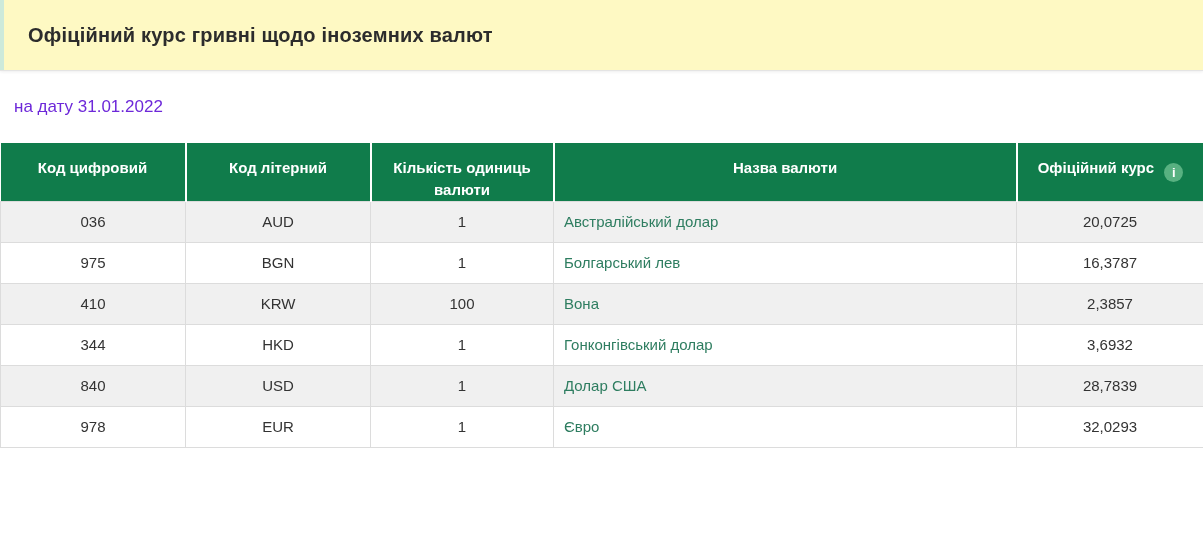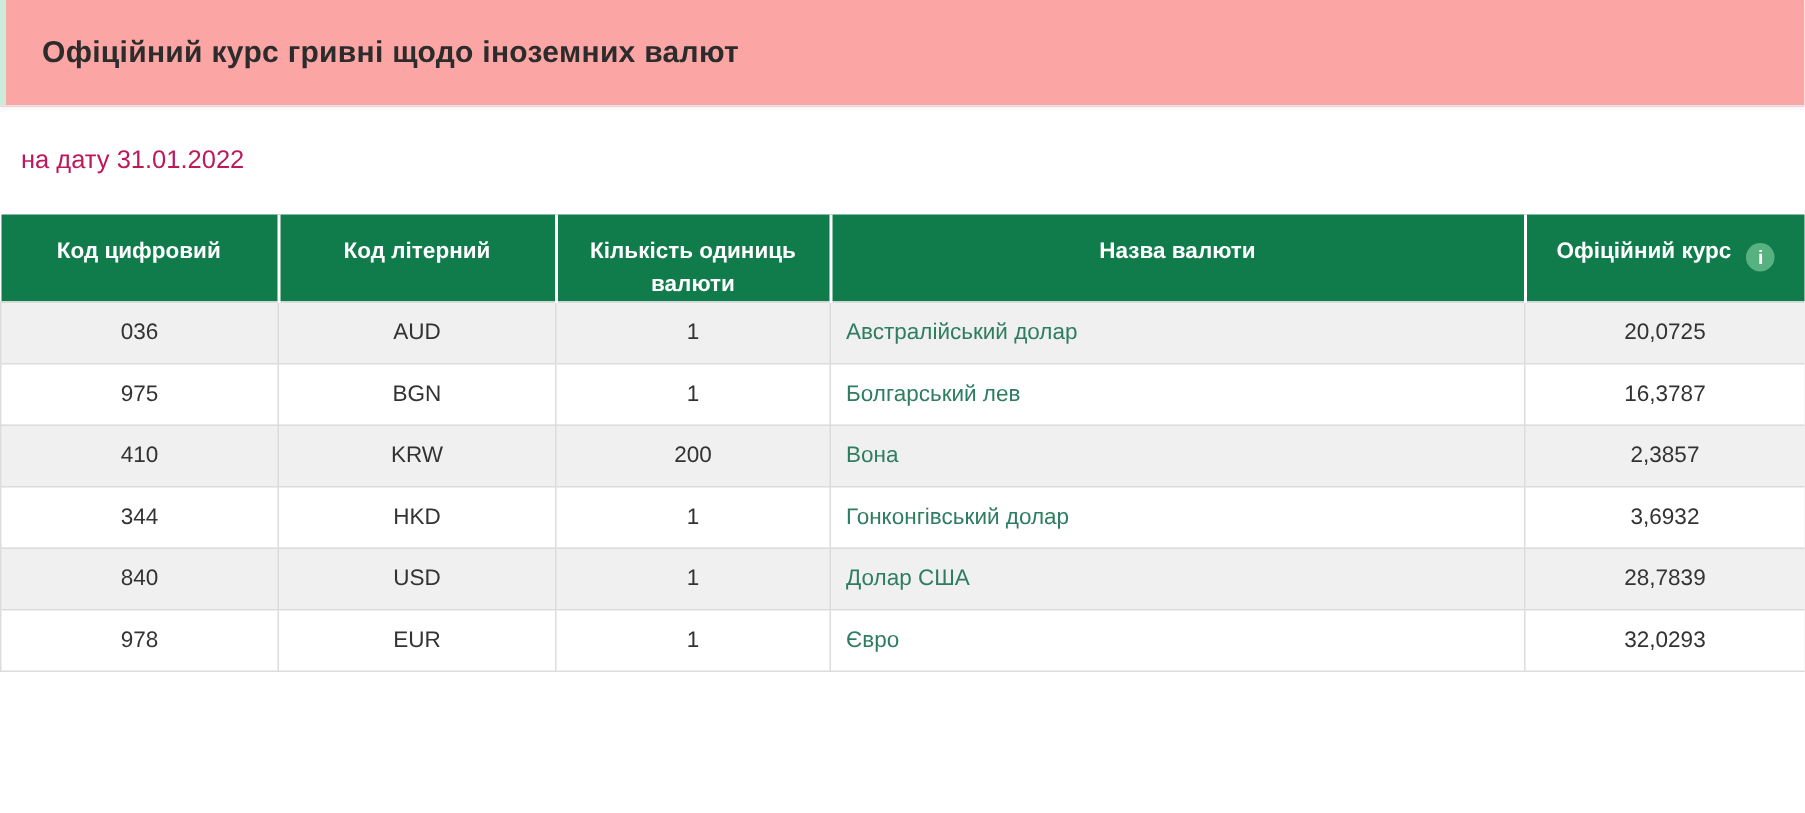--- a/index.html
+++ b/index.html
@@ -9,35 +9,35 @@
     --row-alt-bg:#f0f0f0;
     --accent-strip:#cdeada;
     --border:#dcdcdc;
   }
   html,body{margin:0;padding:0;background:#fff;}
   body{
     width:1203px;height:542px;overflow:hidden;
     font-family:"Liberation Sans", sans-serif;color:#333;
   }
   .titlebar{
-    position:relative;height:70px;background:#fca5a5;
+    position:relative;height:70px;background:#fef9c3;
     border-bottom:1px solid #e4e4e4;
     box-shadow:0 1px 3px rgba(0,0,0,.07);
     display:flex;align-items:center;
   }
   .accent{
     position:absolute;left:0;top:0;bottom:0;width:4px;
     background:var(--accent-strip);
   }
   .page-title{
     font-size:20px;font-weight:700;margin:0 0 0 28px;color:#2c2c2c;
     letter-spacing:.2px;
   }
   .dateline{
-    font-size:17px;color:#be185d;margin:26px 0 0 14px;
+    font-size:17px;color:#6d28d9;margin:26px 0 0 14px;
   }
   table{
     border-collapse:collapse;table-layout:fixed;
     width:1203px;margin-top:26px;
   }
   th{
     background:var(--header-bg);color:#fff;
     font-size:15px;font-weight:700;text-align:center;
     vertical-align:top;height:56px;box-sizing:border-box;
     padding:14px 10px 0;line-height:1.45;
@@ -101,21 +101,21 @@
       <tr>
         <td>975</td>
         <td>BGN</td>
         <td>1</td>
         <td class="name-cell"><a href="#">Болгарський лев</a></td>
         <td>16,3787</td>
       </tr>
       <tr>
         <td>410</td>
         <td>KRW</td>
-        <td>200</td>
+        <td>100</td>
         <td class="name-cell"><a href="#">Вона</a></td>
         <td>2,3857</td>
       </tr>
       <tr>
         <td>344</td>
         <td>HKD</td>
         <td>1</td>
         <td class="name-cell"><a href="#">Гонконгівський долар</a></td>
         <td>3,6932</td>
       </tr>

